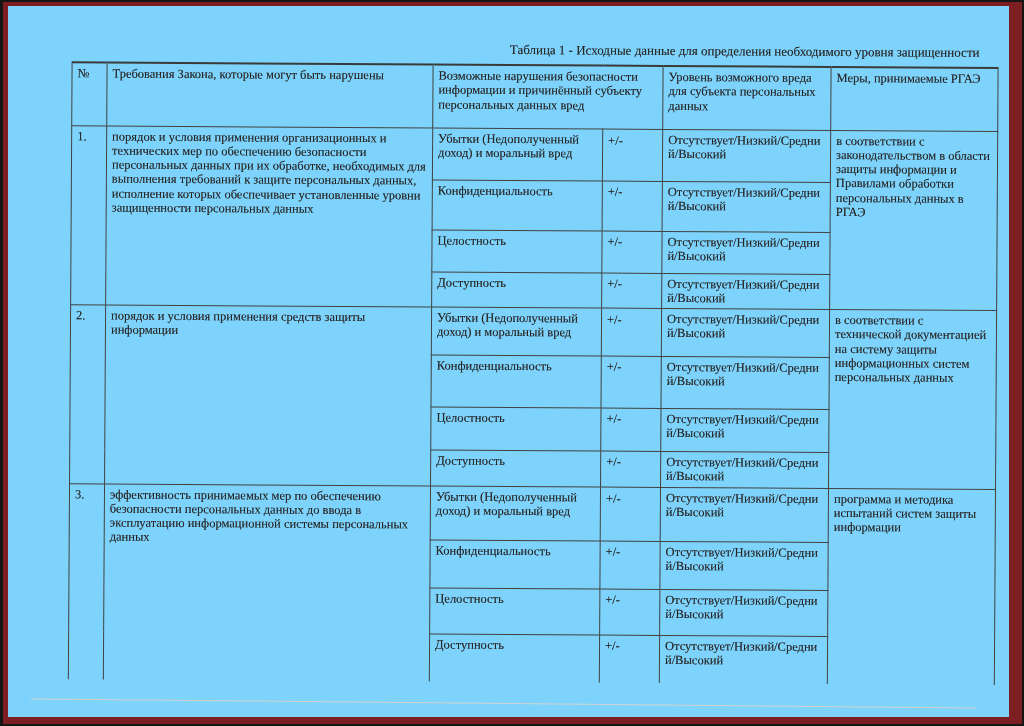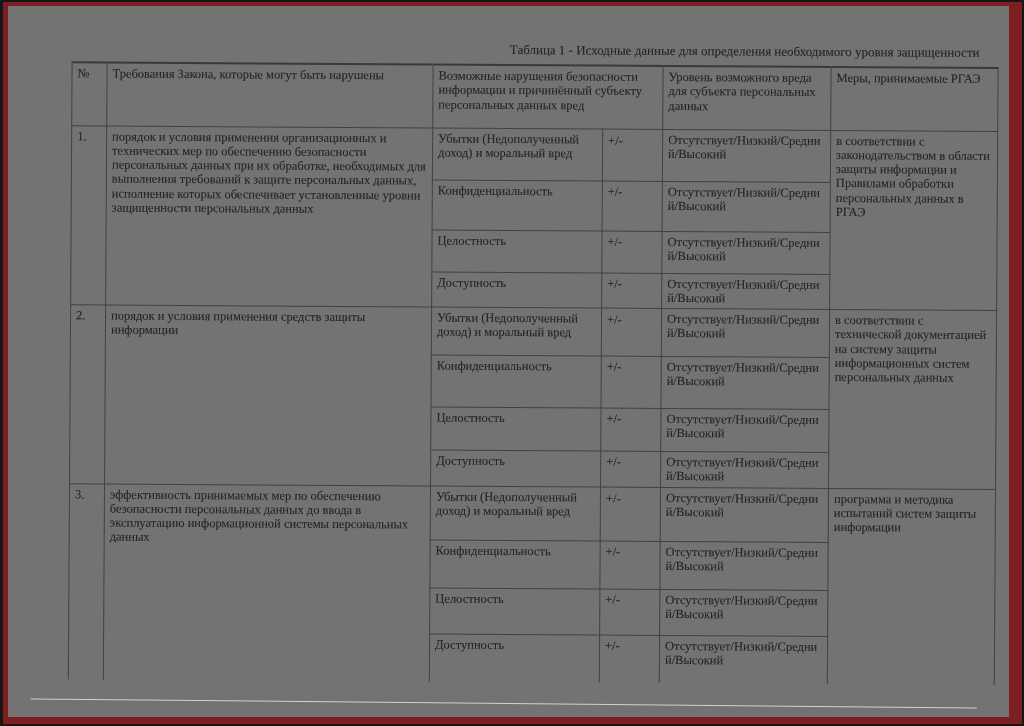--- a/index.html
+++ b/index.html
@@ -9,21 +9,21 @@
     overflow: hidden;
     font-family: "Liberation Serif", "DejaVu Serif", serif;
   }
   .frame {
     position: absolute; inset: 0;
     background: #161616;
   }
   .paper {
     position: absolute;
     left: 3px; top: 2px; right: 2px; bottom: 2px;
-    background: #737373;
+    background: #7dd3fc;
     border-style: solid;
     border-color: #7d1f22;
     border-width: 4px 13px 7px 5px;
     box-sizing: border-box;
     overflow: hidden;
   }
   .content {
     position: absolute; inset: 0;
     transform: rotate(0.35deg);
     transform-origin: 50% 45%;

